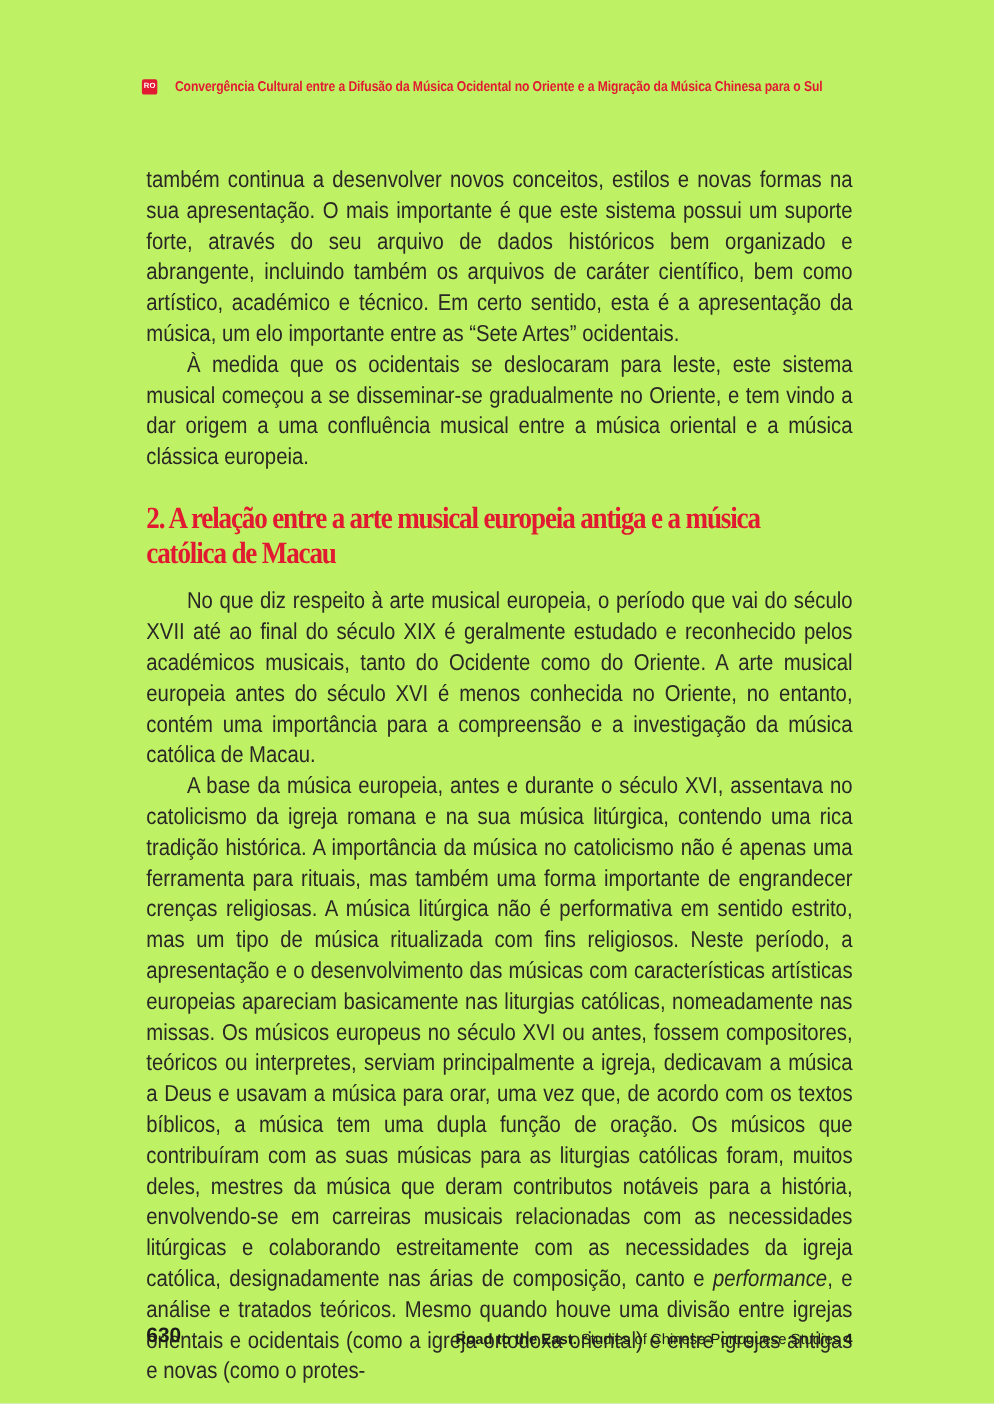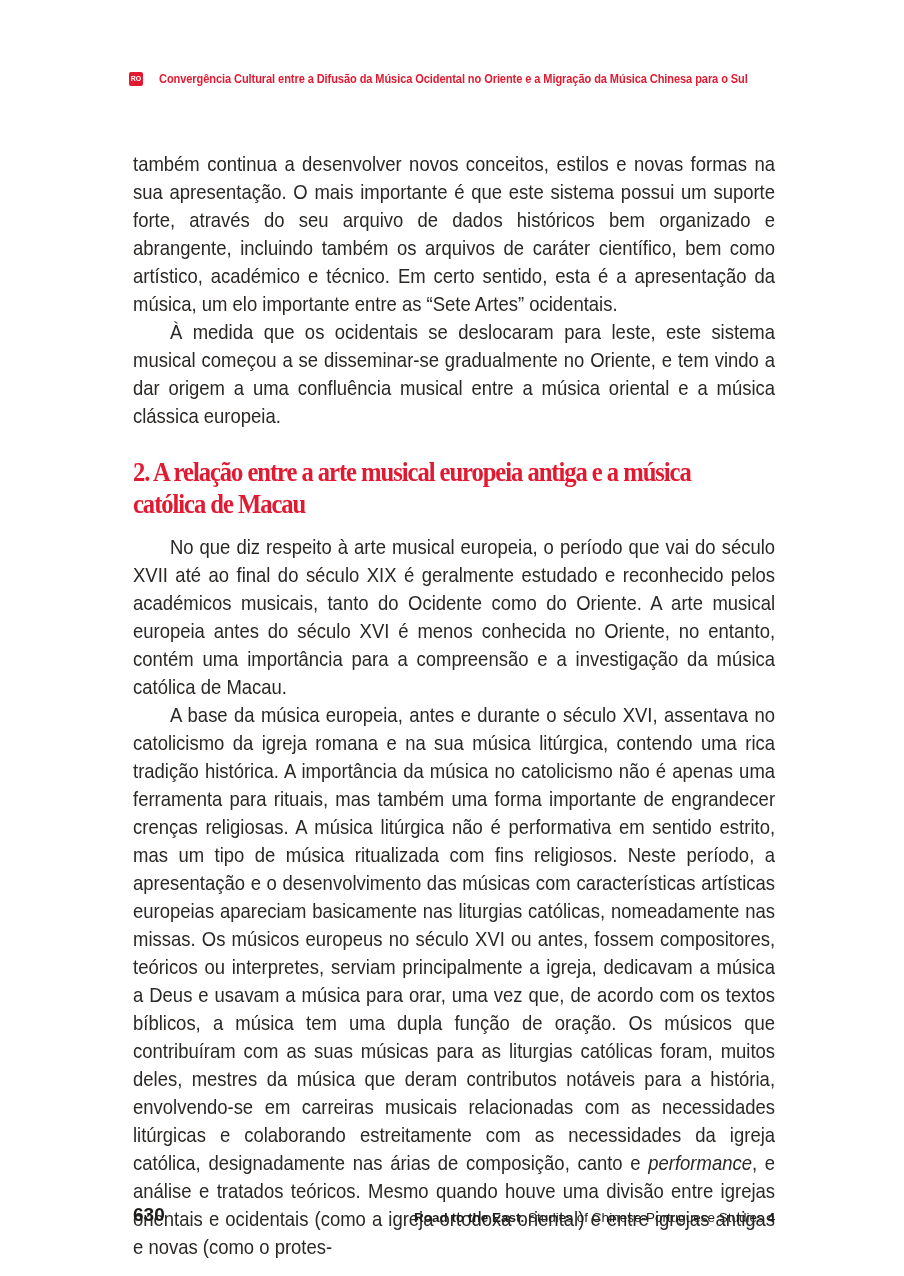--- a/index.html
+++ b/index.html
@@ -1,20 +1,20 @@
 <!DOCTYPE html>
 <html lang="pt"><head>
 <meta charset="utf-8">
 <style>
   html, body { margin: 0; padding: 0; background: #e9e9e9; }
   .page {
     position: relative;
     width: 904px;
     height: 1276px;
-    background: #ffffff;
+    background: #bef264;
     margin: 0 auto;
     overflow: hidden;
     font-family: "Liberation Sans", sans-serif;
   }
 
   
   .running-header {
     position: absolute;
     left: 129px;
     top: 71px;

